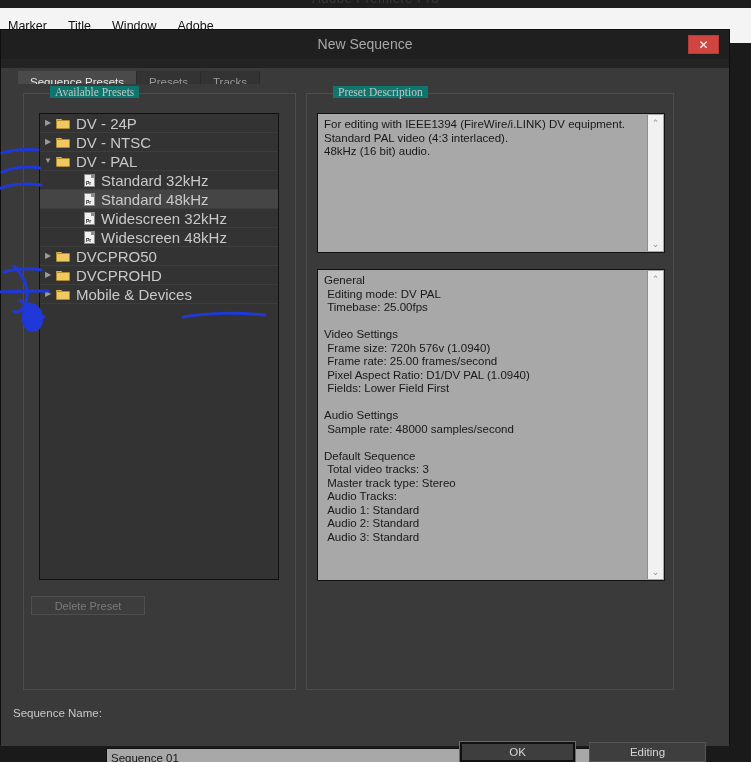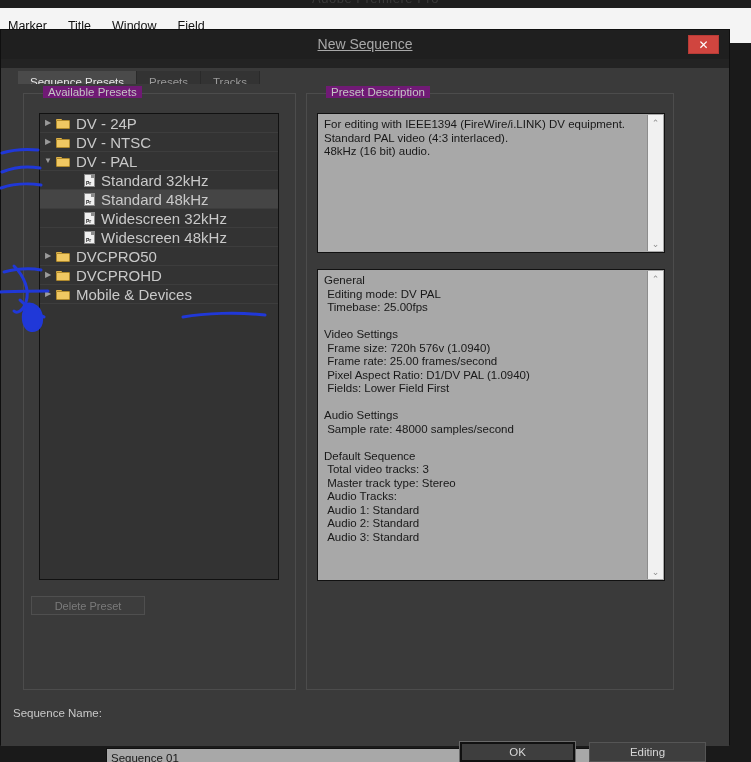--- a/index.html
+++ b/index.html
@@ -54,21 +54,20 @@
   }
   .dialog-titlebar {
     position: relative; height: 29px; width: 100%;
     background: #1f1f1f;
   }
   .dialog-title {
     position: absolute; left: 0; right: 0; top: 6px;
     text-align: center;
     color: #a8a8a8;
     font-size: 14px;
-    text-decoration: underline;
   }
   .close-btn {
     position: absolute; right: 10px; top: 5px;
     width: 31px; height: 19px;
     background: #d0453f;
     color: #ffffff;
     font-size: 12px;
     display: flex; align-items: center; justify-content: center;
     cursor: pointer;
     border: 1px solid #b83b36;
@@ -107,26 +106,27 @@
     box-sizing: border-box;
   }
 
   
   .panel-outer {
     position: absolute;
     border: 1px solid #4c4c4c;
     box-sizing: border-box;
   }
   .panel-legend {
-    position: absolute; top: -8px; left: 19px;
-    background: #701a75;
+    position: absolute; top: -8px; left: 26px;
+    background: #0f766e;
     color: #c4c4c4;
     font-size: 11.5px;
     padding: 0 5px;
     white-space: nowrap;
+    font-family: Liberation Serif, serif;
   }
 
   
   #presets-frame {
     left: 22px; top: 9px; width: 273px; height: 597px;
   }
   .tree-box {
     position: absolute; left: 15px; top: 19px;
     width: 240px; height: 467px;
     background: #333333;
@@ -282,21 +282,21 @@
 <div id="root">
 
   <div class="app-title-strip">
     <div class="txt">Adobe Premiere Pro</div>
   </div>
 
   <div class="menubar">
     <div class="menu-item">Marker</div>
     <div class="menu-item">Title</div>
     <div class="menu-item">Window</div>
-    <div class="menu-item">Field</div>
+    <div class="menu-item">Adobe</div>
   </div>
 
   <div class="dialog">
 
     <div class="dialog-titlebar">
       <div class="dialog-title">New Sequence</div>
       <div class="close-btn">✕</div>
     </div>
 
     <div class="tabs">

